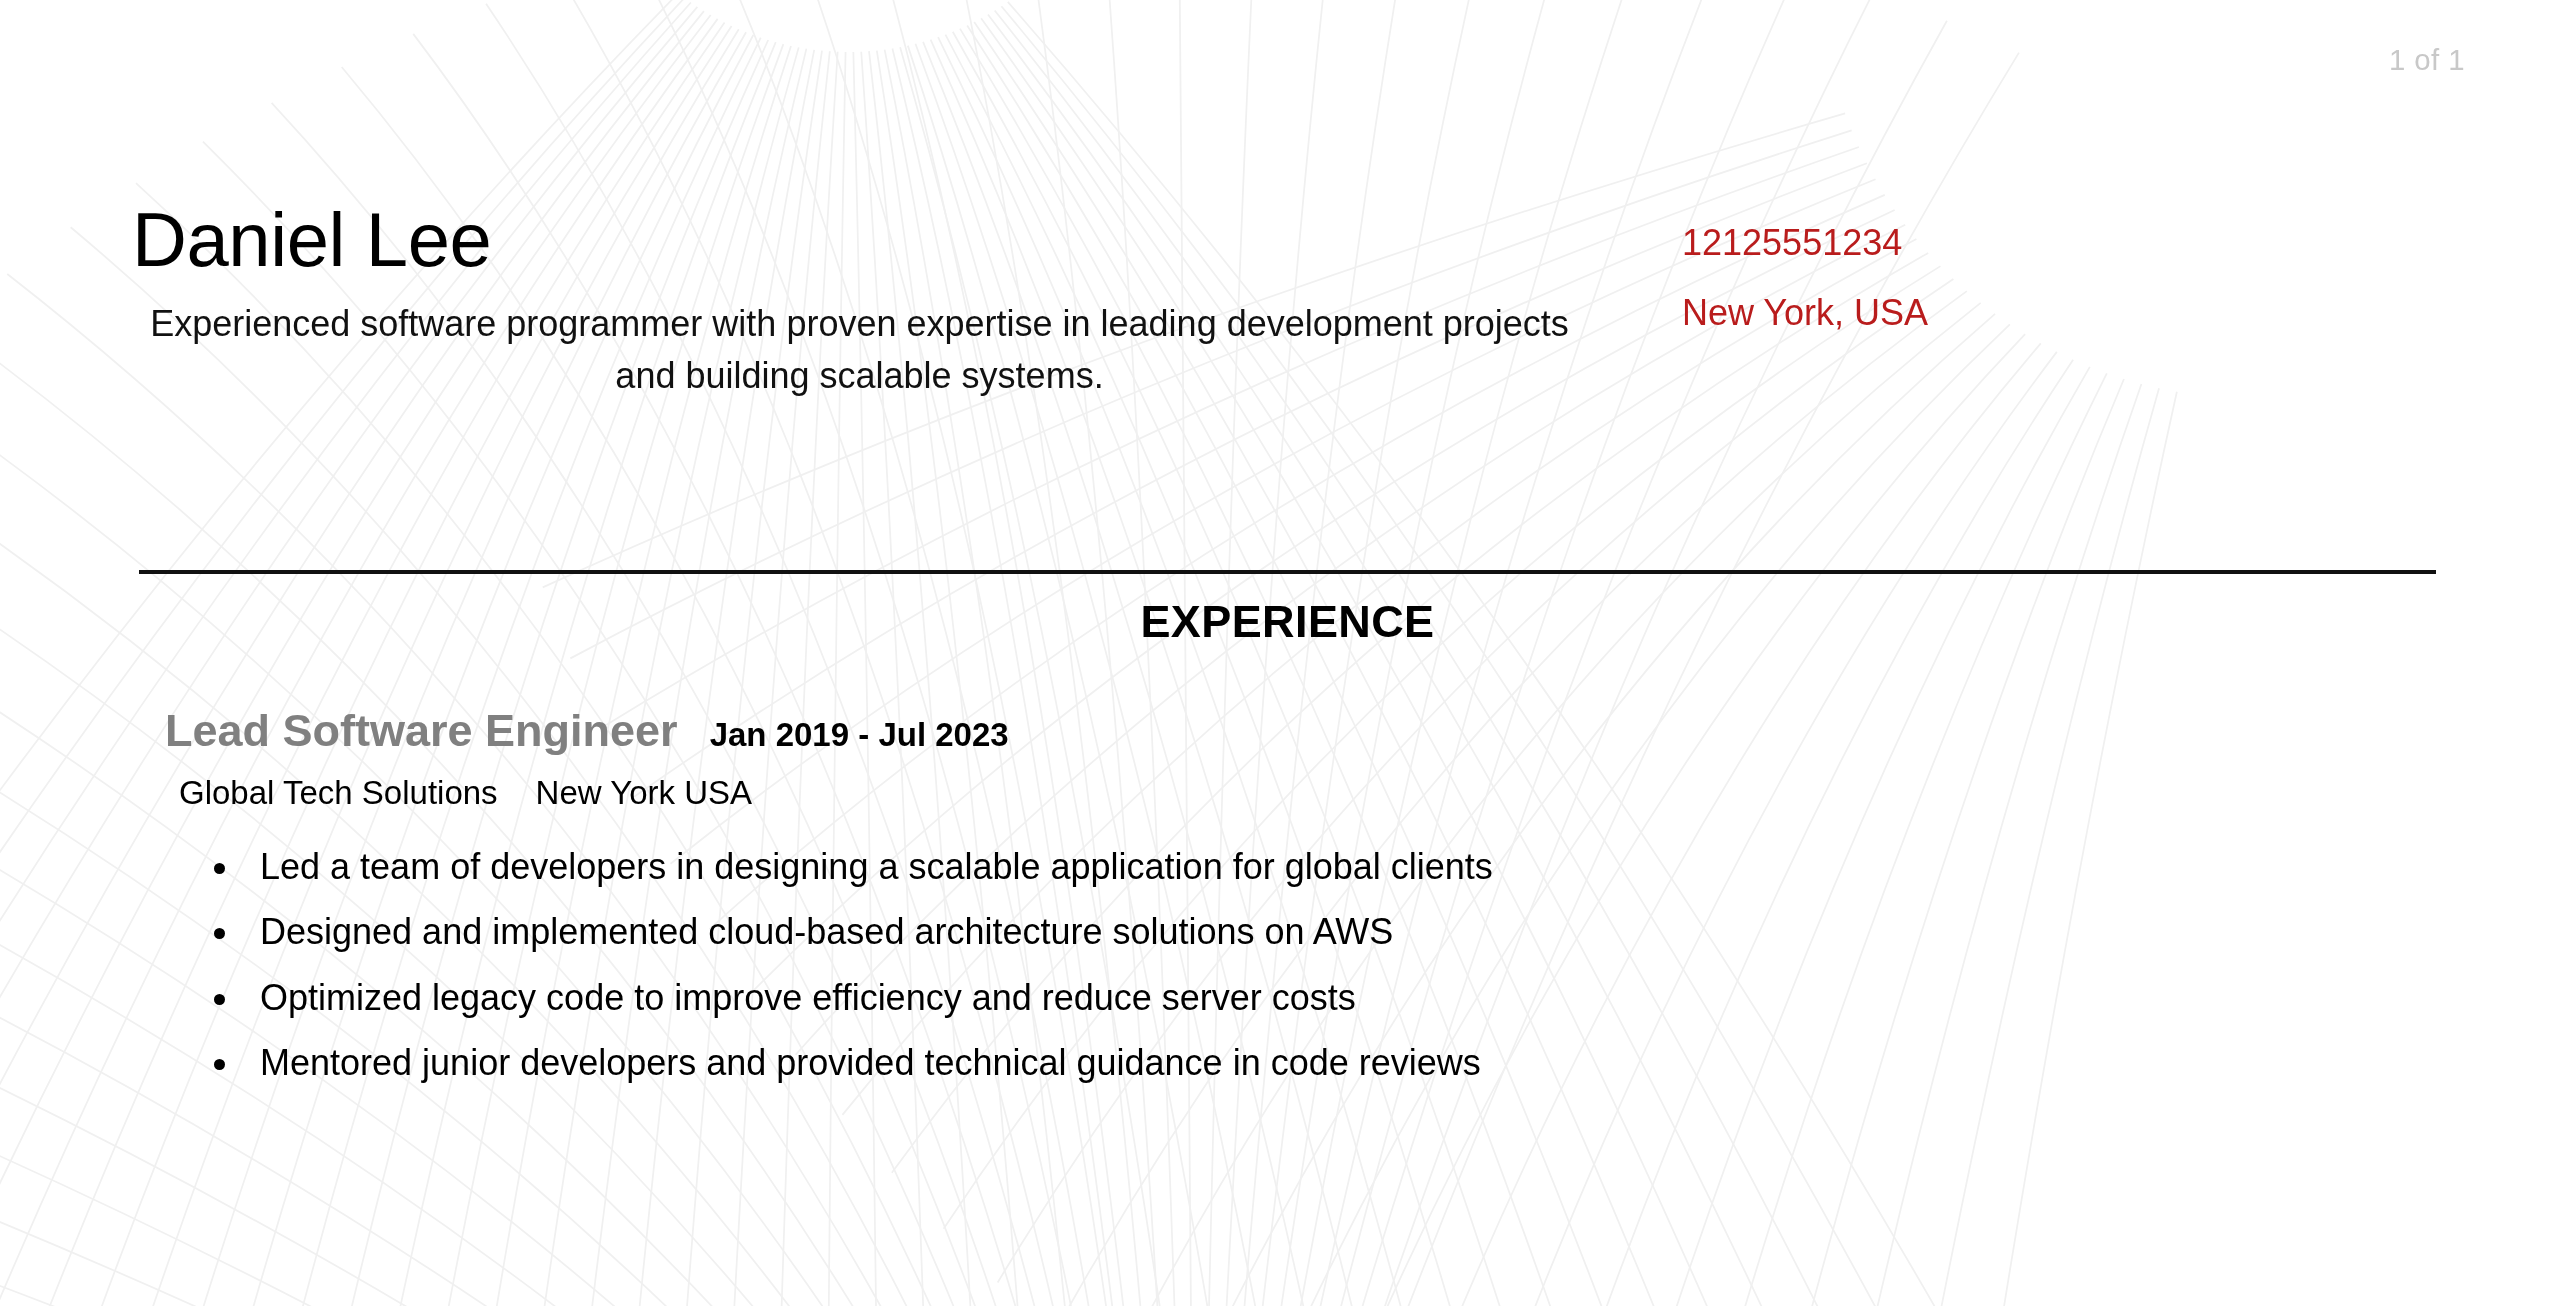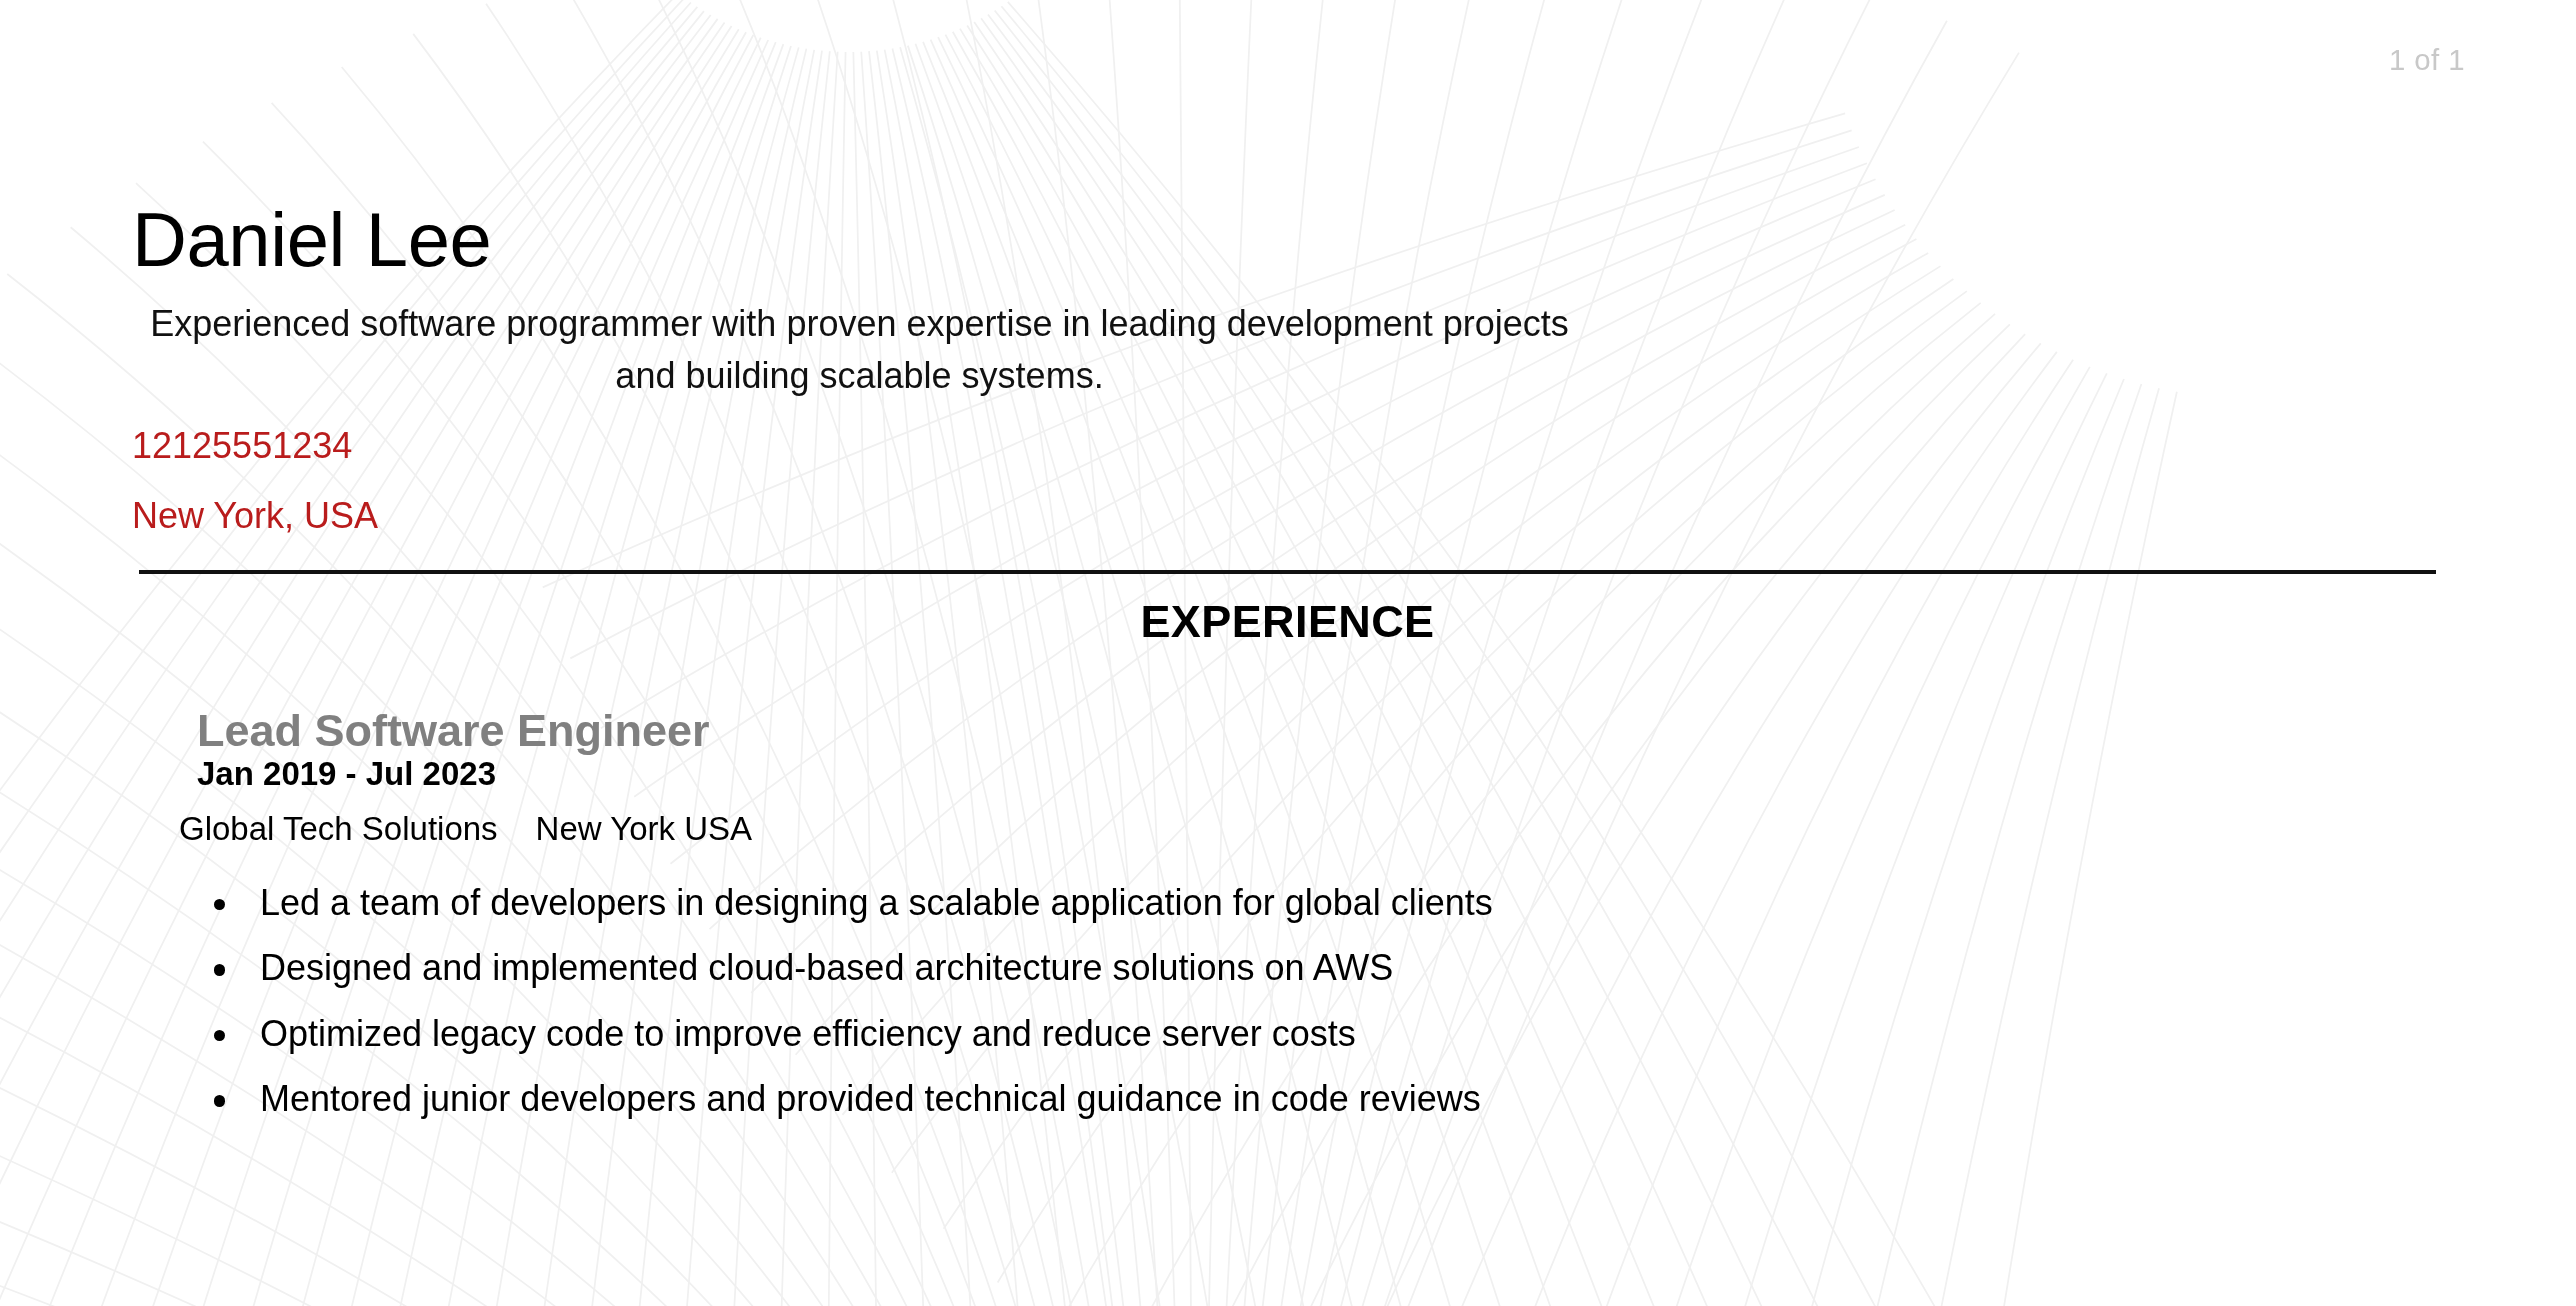--- a/index.html
+++ b/index.html
@@ -49,21 +49,21 @@
     z-index: 2;
   }
 
   
   .header {
     position: absolute;
     left: 132px;
     top: 199px;
     width: 2304px;
     display: flex;
-    flex-direction: column;
+    flex-direction: row;
     align-items: flex-start;
   }
   .header-left {
     width: 1550px;
     flex: 0 0 auto;
   }
   .full-name {
     font-size: 76px;
     font-weight: 400;
     line-height: 1.08;
@@ -117,23 +117,22 @@
 
   
   .entry {
     position: absolute;
     left: 165px;
     top: 706px;
     width: 2278px;
   }
   .entry-headrow {
     display: flex;
-    flex-direction: column;
+    flex-direction: row;
     align-items: baseline;
-    justify-content: space-between;
   }
   .job-title {
     font-size: 45px;
     font-weight: 700;
     color: #808080;
     line-height: 1.1;
     white-space: nowrap;
   }
   .job-dates {
     font-size: 33px;

